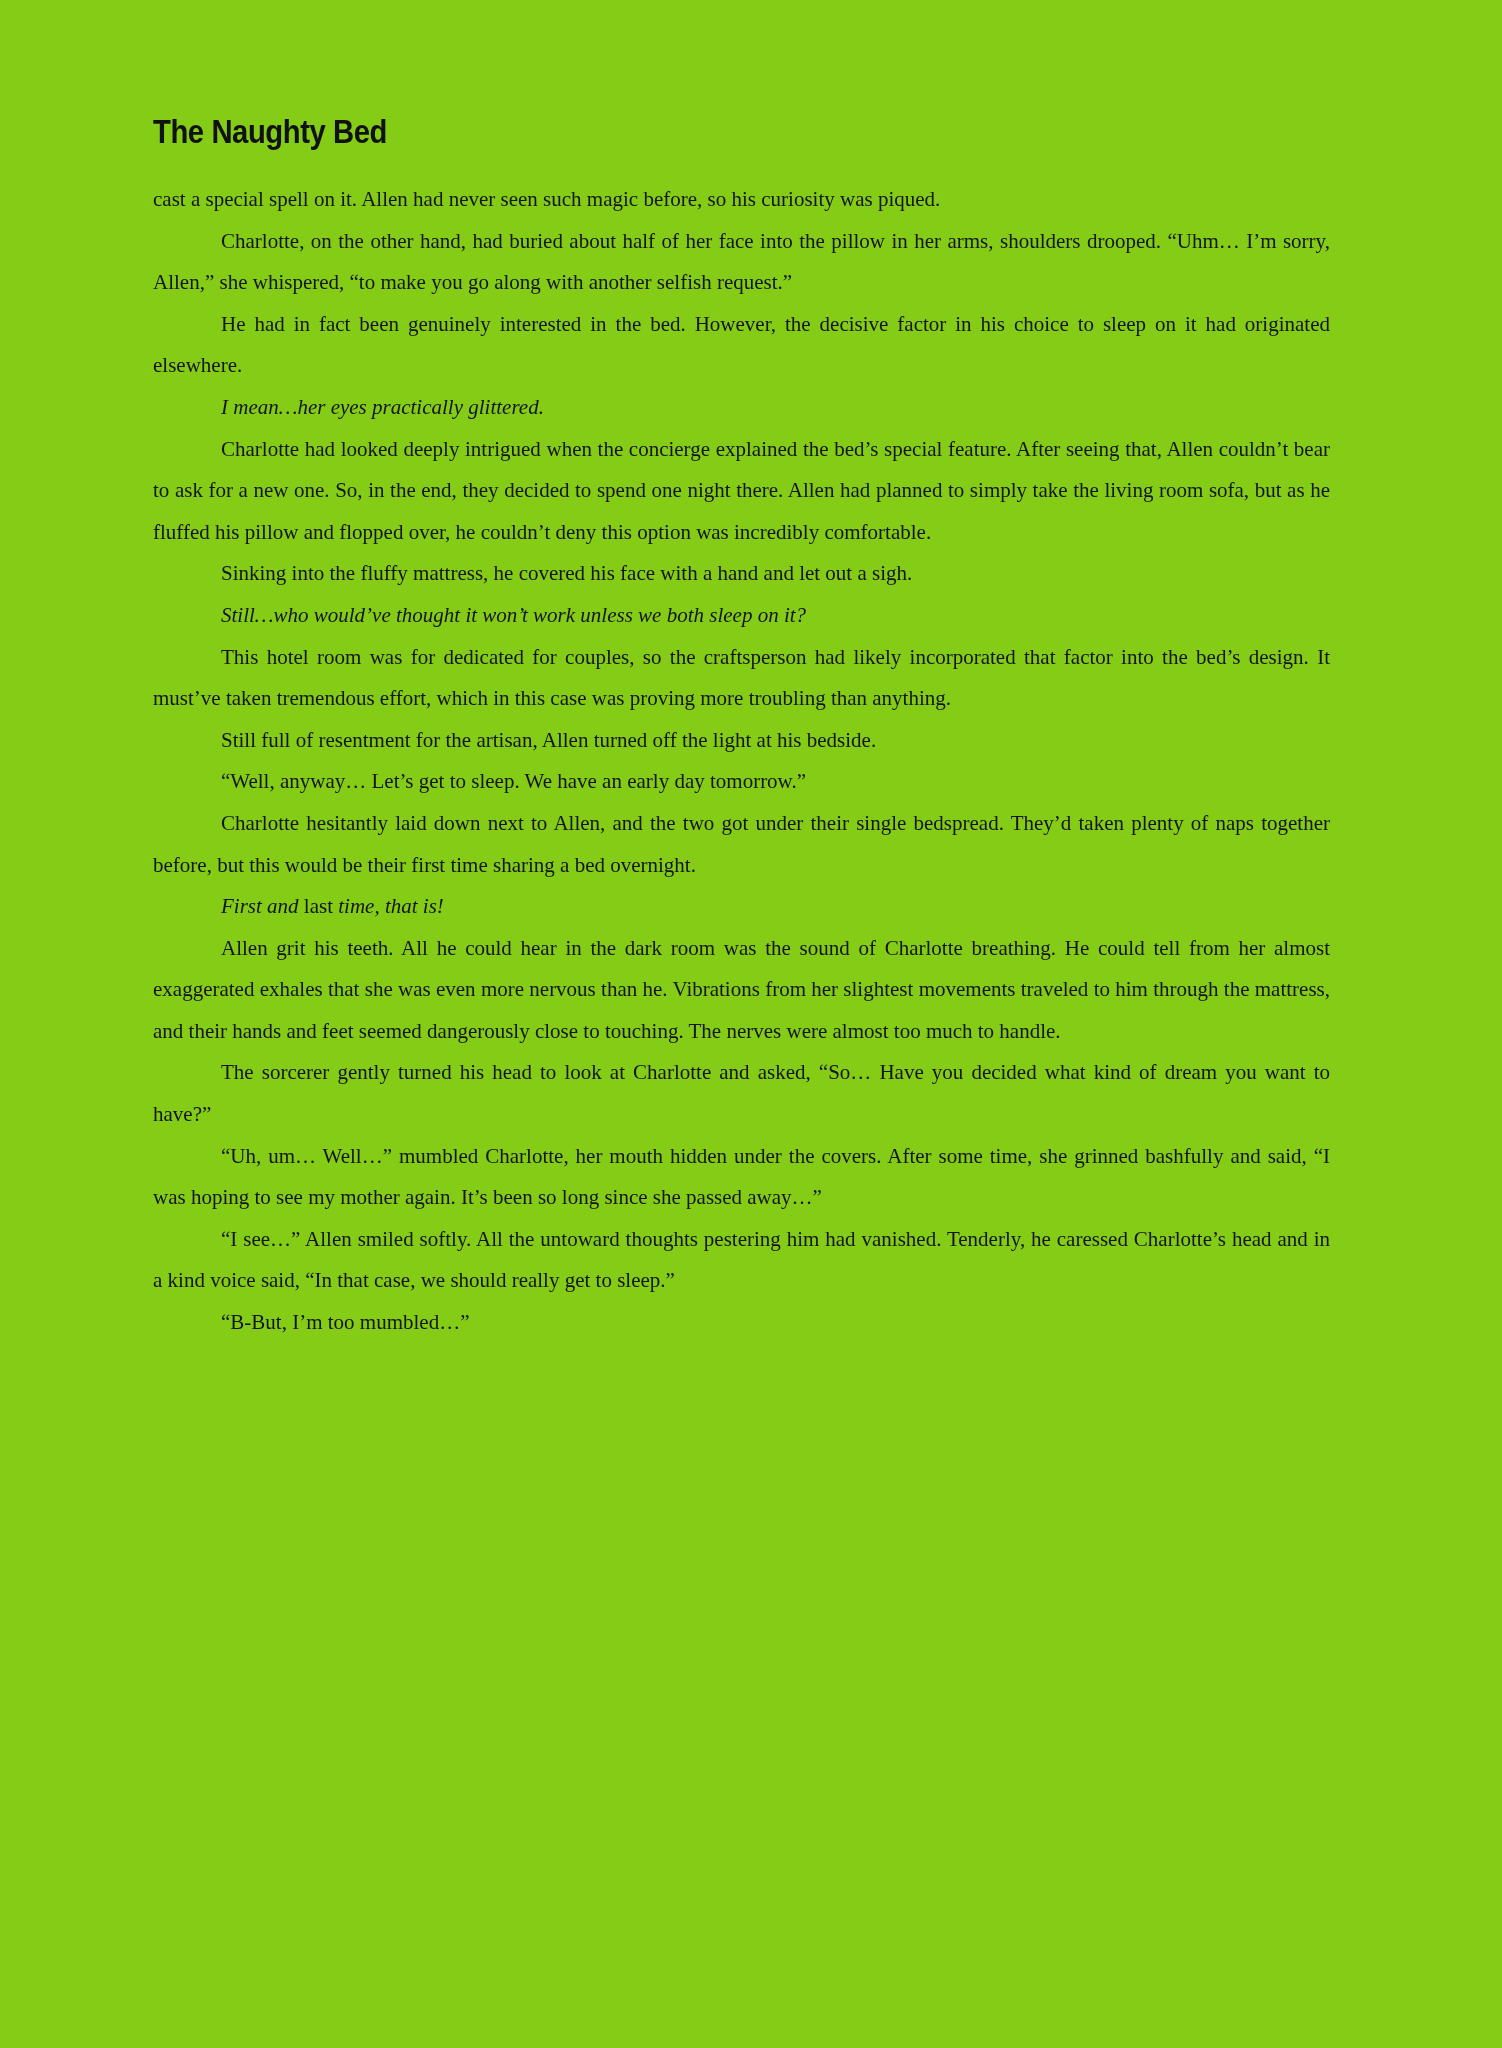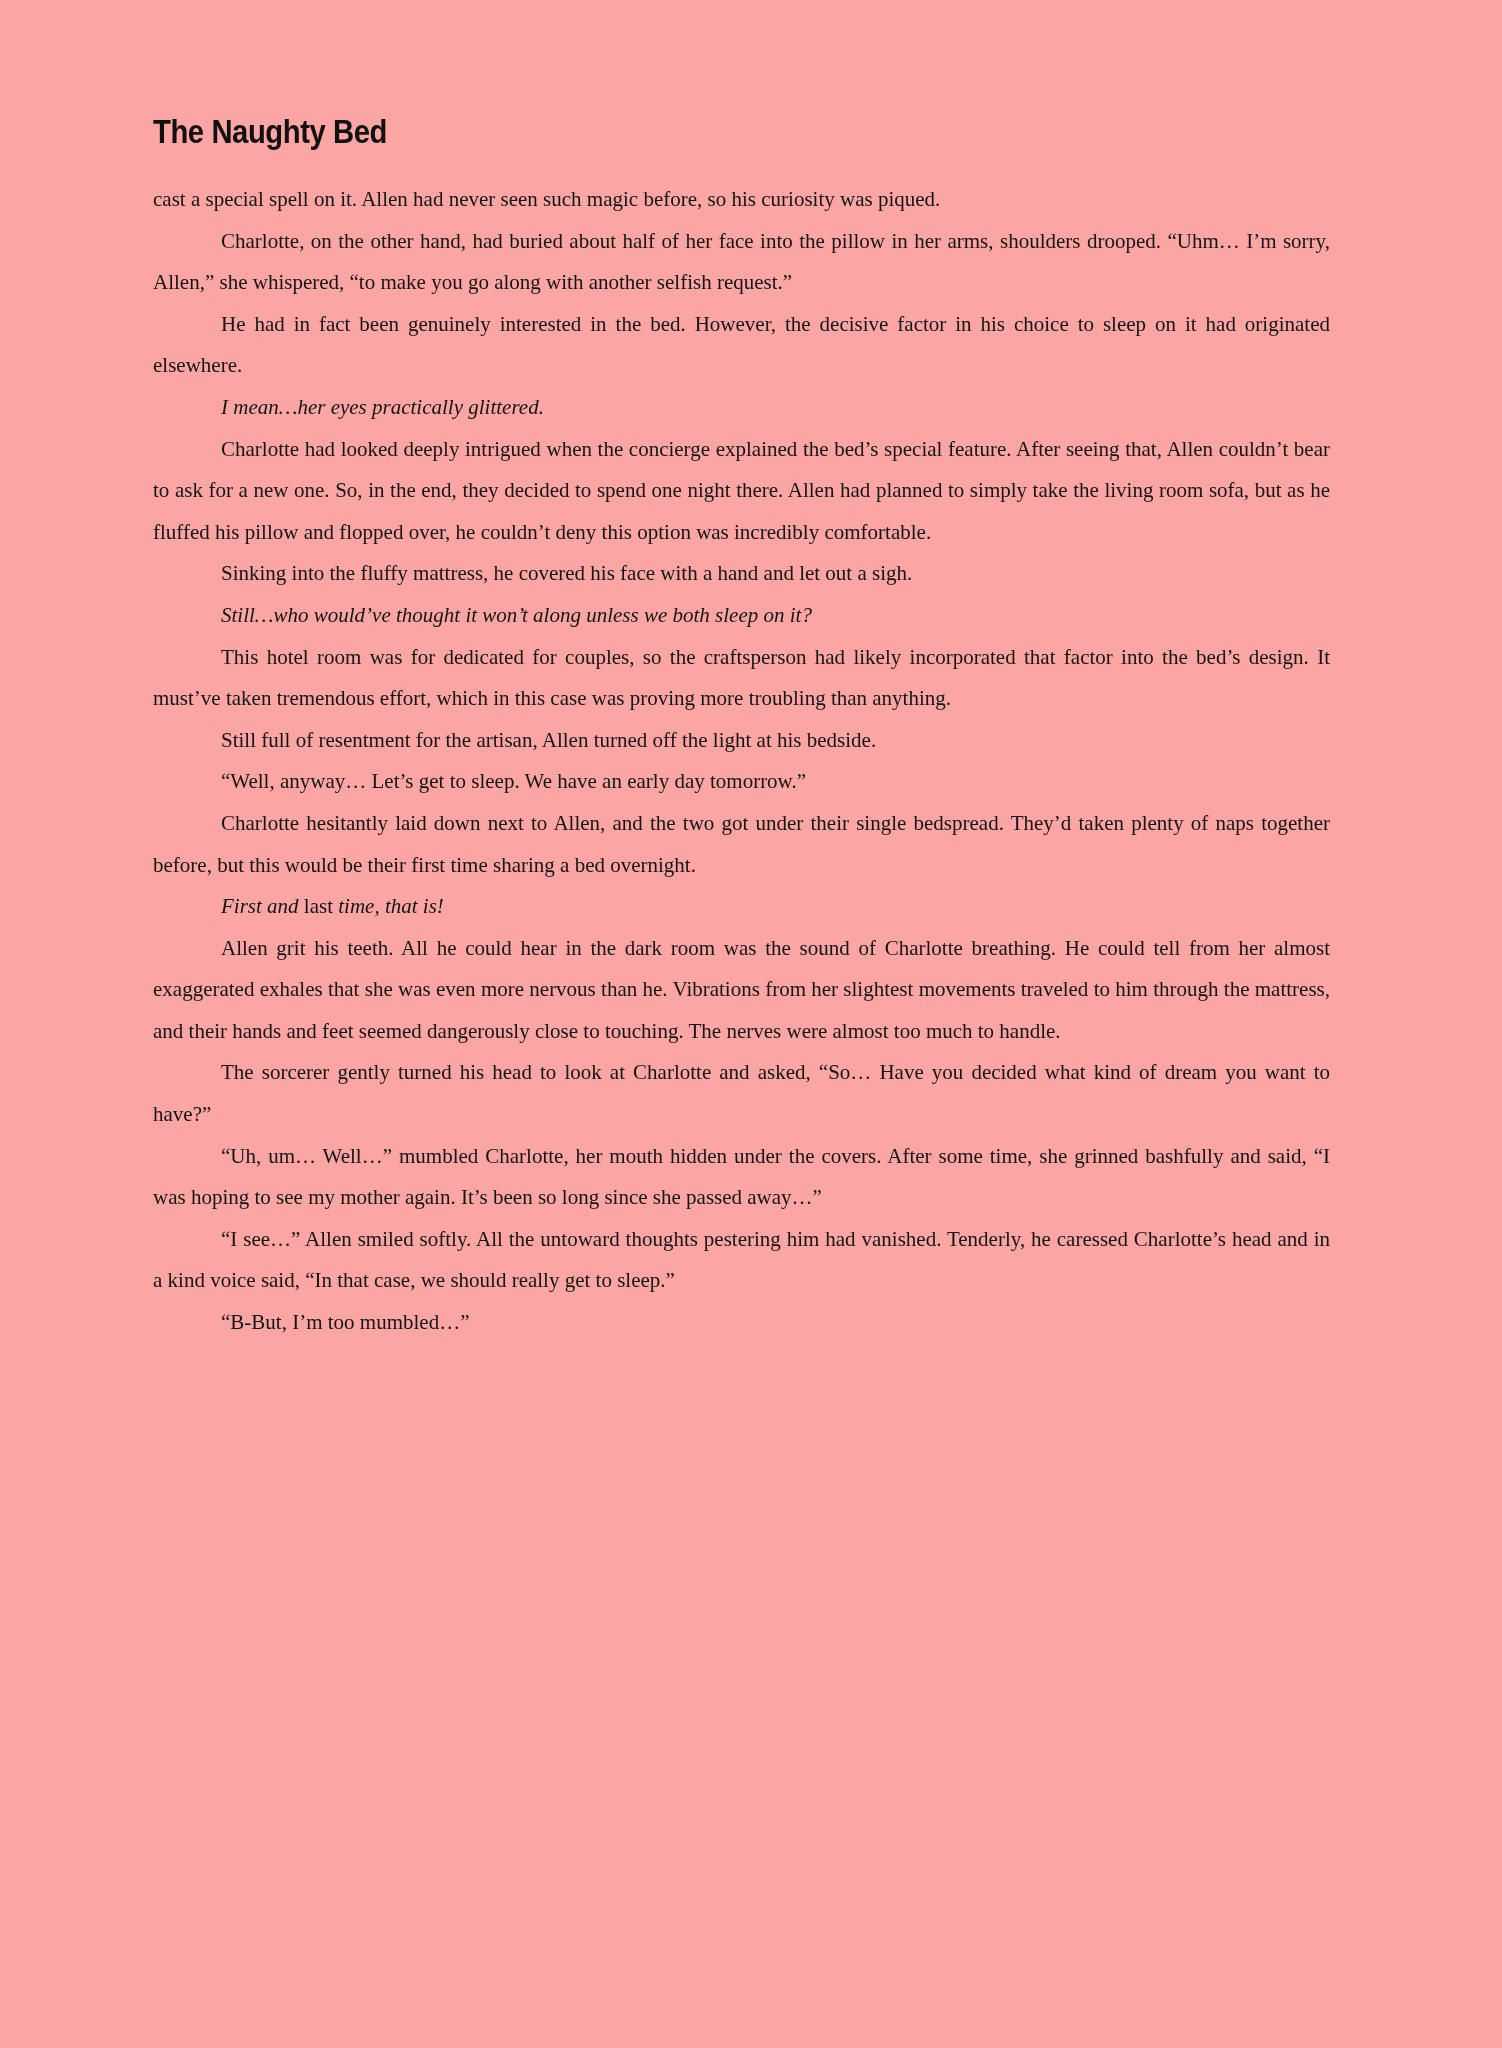--- a/index.html
+++ b/index.html
@@ -1,17 +1,17 @@
 <!DOCTYPE html>
 <html><head>
 <meta charset="utf-8">
 <style>
   html, body { margin: 0; padding: 0; background: #ffffff; }
   body { width: 1502px; height: 2048px; position: relative; overflow: hidden; }
-  .page { position: absolute; left: 0; top: 0; width: 1502px; height: 2048px; background: #fca5a5; }
+  .page { position: absolute; left: 0; top: 0; width: 1502px; height: 2048px; background: #84cc16; }
   .running-head {
     position: absolute; left: 153px; top: 112px;
     font-family: "Liberation Sans", sans-serif; font-weight: bold;
     font-size: 34px; color: #111; letter-spacing: -0.5px; margin: 0;
     transform: scaleX(0.86); transform-origin: left center;
   }
   .body-text {
     position: absolute; left: 153px; top: 179px; width: 1177px;
     font-family: "Liberation Serif", serif; font-size: 21px; line-height: 41.6px;
     color: #151515; text-align: justify; hyphens: manual;
@@ -26,21 +26,21 @@
 
 <div class="page">
   <h1 class="running-head">The Naughty Bed</h1>
   <div class="body-text" id="body-text">
       <p class="noindent"><span>cast a special spell on it. Allen had never seen such magic before, so his curiosity was piqued.</span></p>
       <p><span>Charlotte, on the other hand, had buried about half of her face into the pillow in her arms, shoulders drooped. “Uhm… I’m sorry, Allen,” she whispered, “to make you go along with another selfish request.”</span></p>
       <p><span>He had in fact been genuinely interested in the bed. However, the decisive factor in his choice to sleep on it had originated elsewhere.</span></p>
       <p><i>I mean…her eyes practically glittered.</i></p>
       <p><span>Charlotte had looked deeply intrigued when the concierge explained the bed’s special feature. After seeing that, Allen couldn’t bear to ask for a new one. So, in the end, they decided to spend one night there. Allen had planned to simply take the living room sofa, but as he fluffed his pillow and flopped over, he couldn’t deny this option was incredibly comfortable.</span></p>
       <p><span>Sinking into the fluffy mattress, he covered his face with a hand and let out a sigh.</span></p>
-      <p><i>Still…who would’ve thought it won’t along unless we both sleep on it?</i></p>
+      <p><i>Still…who would’ve thought it won’t work unless we both sleep on it?</i></p>
       <p><span>This hotel room was for dedicated for couples, so the craftsperson had likely in­corporated that factor into the bed’s design. It must’ve taken tremendous effort, which in this case was proving more troubling than anything.</span></p>
       <p><span>Still full of resentment for the artisan, Allen turned off the light at his bedside.</span></p>
       <p><span>“Well, anyway… Let’s get to sleep. We have an early day tomorrow.”</span></p>
       <p><span>Charlotte hesitantly laid down next to Allen, and the two got under their single bedspread. They’d taken plenty of naps together before, but this would be their first time sharing a bed overnight.</span></p>
       <p><i>First and </i><b>last</b><i> time, that is!</i></p>
       <p><span>Allen grit his teeth. All he could hear in the dark room was the sound of Charlotte breathing. He could tell from her almost exaggerated exhales that she was even more nervous than he. Vibrations from her slightest movements traveled to him through the mattress, and their hands and feet seemed dangerously close to touching. The nerves were almost too much to handle.</span></p>
       <p><span>The sorcerer gently turned his head to look at Charlotte and asked, “So… Have you decided what kind of dream you want to have?”</span></p>
       <p><span>“Uh, um… Well…” mumbled Charlotte, her mouth hidden under the covers. After some time, she grinned bashfully and said, “I was hoping to see my mother again. It’s been so long since she passed away…”</span></p>
       <p><span>“I see…” Allen smiled softly. All the untoward thoughts pestering him had van­ished. Tenderly, he caressed Charlotte’s head and in a kind voice said, “In that case, we should really get to sleep.”</span></p>
       <p><span>“B-But, I’m too mumbled…”</span></p>

